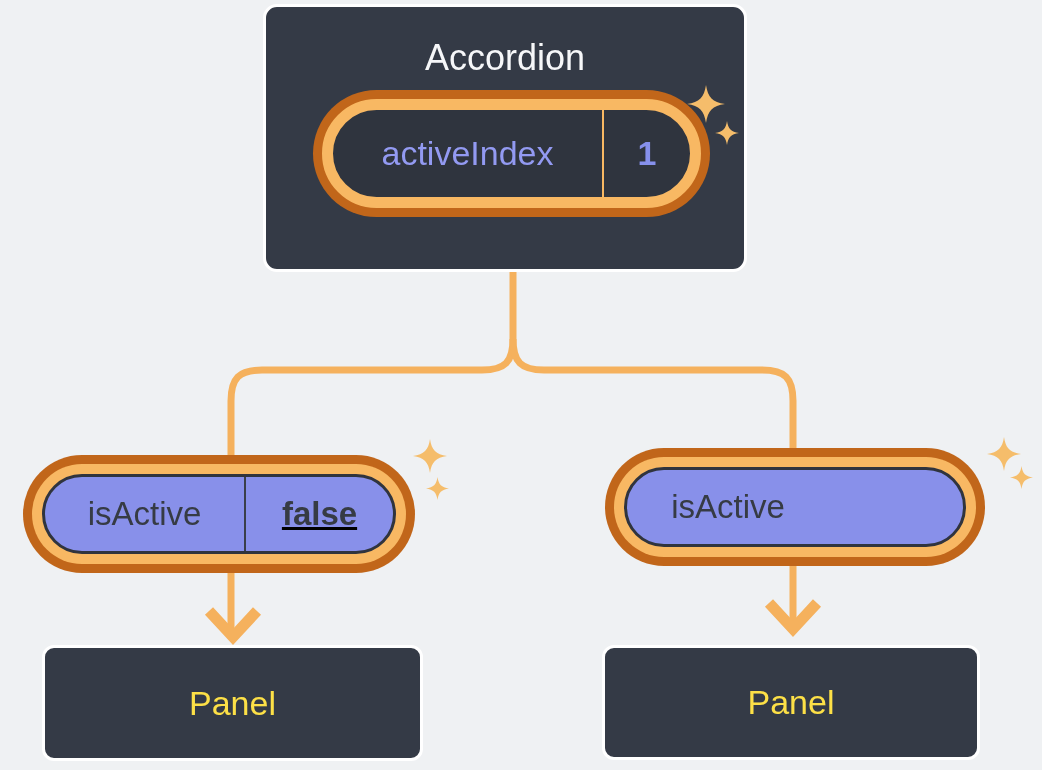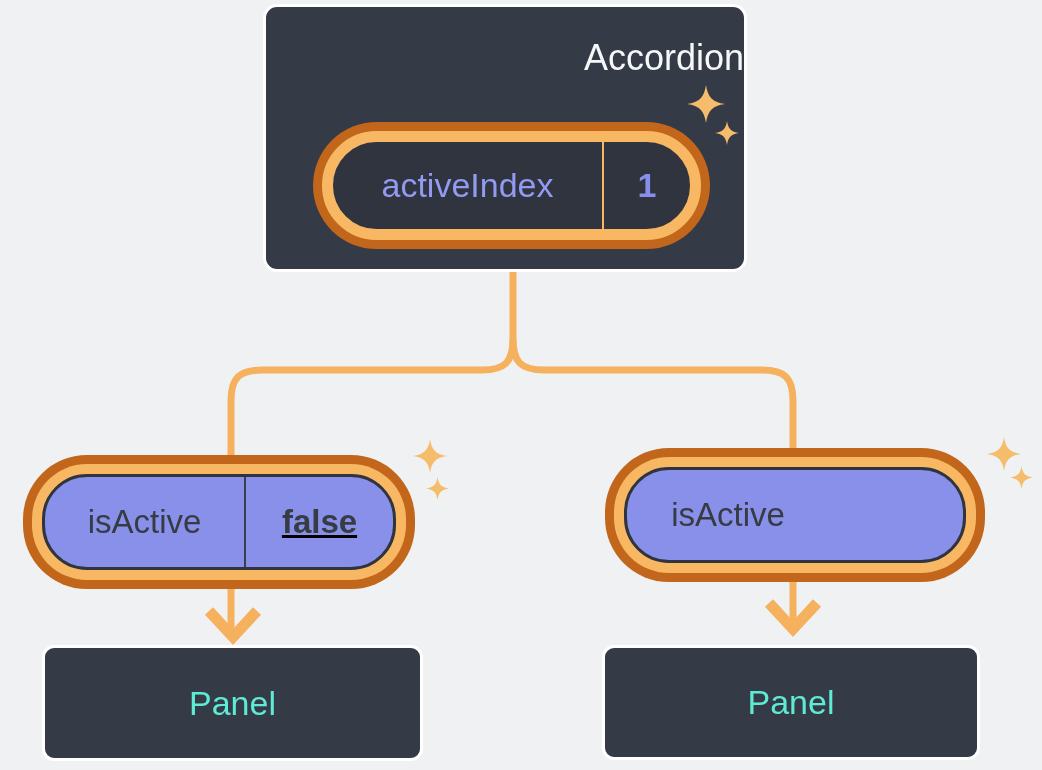--- a/index.html
+++ b/index.html
@@ -28,61 +28,61 @@
   svg.overlay { position:absolute; left:0; top:0; }
 
   .node {
     position:absolute; box-sizing:border-box;
     background: var(--node-fill);
     border: 3px solid var(--node-border);
     border-radius: 14px;
   }
   #accordion-box { left:263px; top:4px; width:484px; height:268px; }
   .node-title {
-    display:block; text-align:right; margin-top:30px;
+    display:block; text-align:center; margin-top:30px;
     font-size:36px; color: var(--node-title); font-weight:400;
   }
 
   
   .state-pill {
-    position:absolute; left:56px; top:124px; width:379px; height:109px;
+    position:absolute; left:56px; top:92px; width:379px; height:109px;
     box-sizing:border-box; border-radius:64px;
     background: var(--pill-interior);
     border: 11px solid var(--ring-light);
     box-shadow: 0 0 0 9px var(--ring-dark);
     display:flex; align-items:stretch;
   }
   .state-pill .seg { display:flex; align-items:center; justify-content:center; }
   .state-pill .seg.name { flex:1 1 auto; }
   .state-pill .seg.value { width:86px; border-left:2px solid var(--ring-light); }
   .state-pill .seg.name span { font-size:34px; color: var(--state-name); }
   .state-pill .seg.value span { font-size:34px; font-weight:bold; color: var(--state-value); }
 
   
   .prop-pill {
-    position:absolute; box-sizing:border-box; height:96px; border-radius:45px;
+    position:absolute; box-sizing:border-box; height:80px; border-radius:45px;
     background: var(--pill-purple);
     border: 3px solid var(--pill-outline);
     box-shadow: 0 0 0 10px var(--ring-light), 0 0 0 19px var(--ring-dark);
     display:flex; align-items:stretch;
   }
   #pill-false { left:42px;  top:474px; width:354px; }
   #pill-true  { left:624px; top:467px; width:342px; }
   .prop-pill .seg { display:flex; align-items:center; justify-content:center; }
   #pill-false .seg.name { width:199px; }
   #pill-true  .seg.name { width:202px; }
   .prop-pill .seg.value { flex:1 1 auto; border-left:2px solid var(--pill-divider);text-decoration:underline; }
   .prop-pill .seg.name span { font-size:33px; color: var(--pill-text); }
   .prop-pill .seg.value span { font-size:33px; font-weight:bold; color: var(--pill-text); }
 
   
   .panel { display:flex; align-items:center; justify-content:center; border-radius:12px; }
   #panel-left  { left:42px;  top:645px; width:381px; height:116px; }
   #panel-right { left:602px; top:645px; width:378px; height:115px; }
-  .panel span { font-size:34px; color:#5eead4; }
+  .panel span { font-size:34px; color:#fde047; }
 
   .sparkle { position:absolute; }
   .sparkle svg { display:block; }
 </style>
 </head>
 <body>
 
 <svg class="overlay" width="1042" height="770" viewBox="0 0 1042 770">
   <g fill="none" stroke="#F5B15D">
     <path d="M513 270 V339" stroke-width="7"></path>

